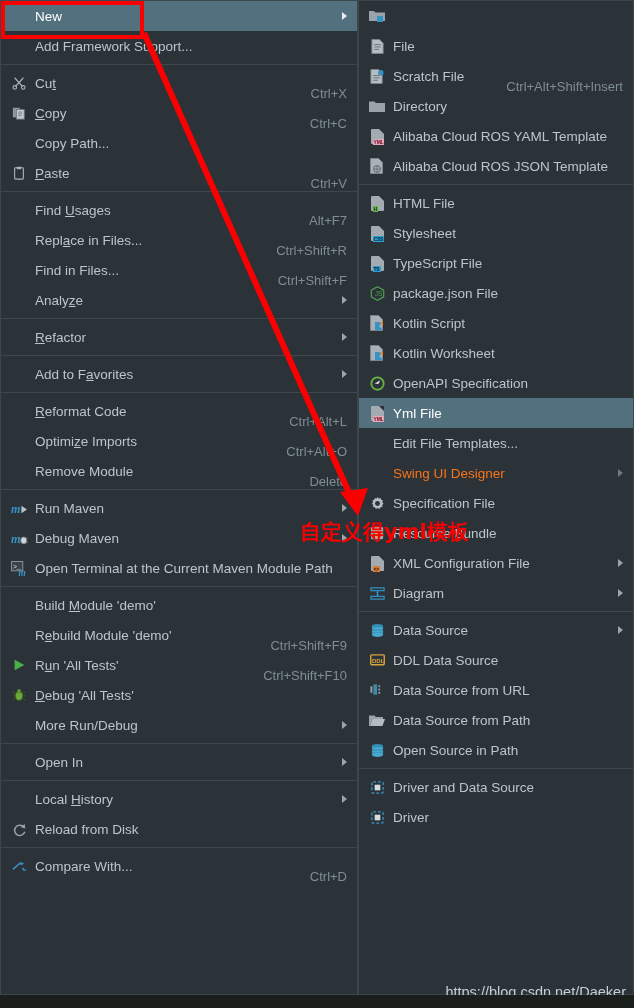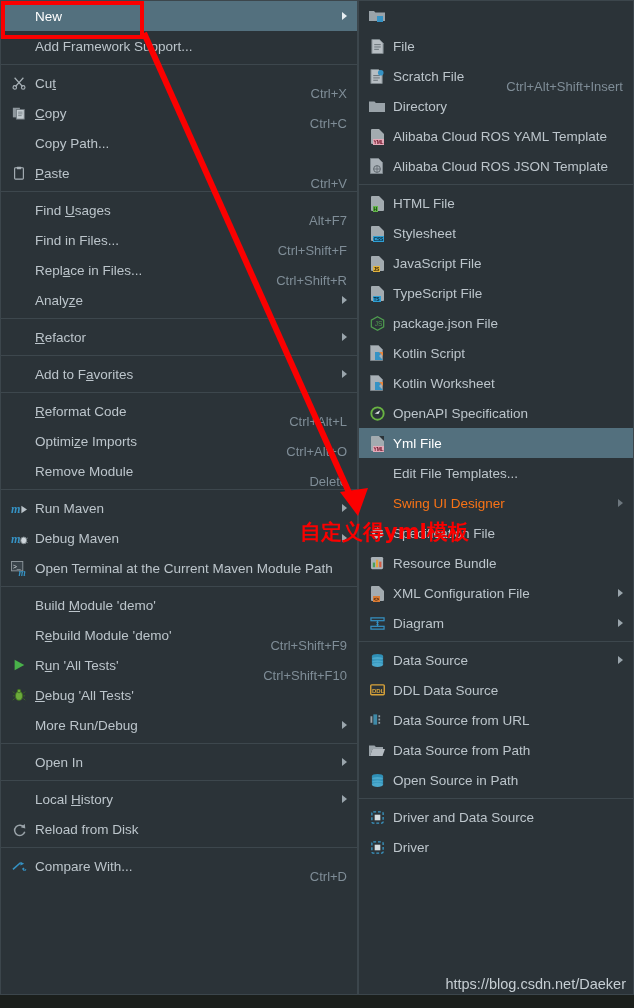--- a/index.html
+++ b/index.html
@@ -125,21 +125,21 @@
     position: absolute;
     color: #fb0000;
     font-size: 21px;
     font-weight: bold;
     font-family: "DejaVu Sans", sans-serif;
     white-space: nowrap;
   }
   .watermark {
     position: absolute;
     right: 8px;
-    bottom: 16px;
+    bottom: 8px;
     color: #c6ced3;
     font-size: 14.5px;
     font-family: "Liberation Sans", sans-serif;
   }
   #taskbar {
     position: absolute;
     left: 0; bottom: 0;
     width: 634px; height: 13px;
     background: #1b1f1c;
   }
@@ -195,27 +195,27 @@
       <span class="sc">Ctrl+V</span>
     </div>
     <div class="sep"></div>
     <div class="mi">
       <span class="ico"></span>
       <span class="lbl">Find <u class="mn">U</u>sages</span>
       <span class="sc">Alt+F7</span>
     </div>
     <div class="mi">
       <span class="ico"></span>
+      <span class="lbl">Repl<u class="mn">a</u>ce in Files...</span>
+      <span class="sc">Ctrl+Shift+R</span>
+    </div>
+    <div class="mi">
+      <span class="ico"></span>
       <span class="lbl">Find in Files...</span>
       <span class="sc">Ctrl+Shift+F</span>
-    </div>
-    <div class="mi">
-      <span class="ico"></span>
-      <span class="lbl">Repl<u class="mn">a</u>ce in Files...</span>
-      <span class="sc">Ctrl+Shift+R</span>
     </div>
     <div class="mi">
       <span class="ico"></span>
       <span class="lbl">Analy<u class="mn">z</u>e</span>
       <span class="arr"></span>
     </div>
     <div class="sep"></div>
     <div class="mi">
       <span class="ico"></span>
       <span class="lbl"><u class="mn">R</u>efactor</span>
@@ -408,28 +408,20 @@
       </span>
       <span class="lbl">HTML File</span>
     </div>
     <div class="mi">
       <span class="ico">
         <span class="filebox">
           <span class="tag" style="background:#2f9fd4;color:#062333;">CSS</span>
         </span>
       </span>
       <span class="lbl">Stylesheet</span>
-    </div>
-    <div class="mi">
-      <span class="ico">
-        <span class="filebox">
-          <span class="tag" style="background:#e1b340;color:#3b2a03;">JS</span>
-        </span>
-      </span>
-      <span class="lbl">JavaScript File</span>
     </div>
     <div class="mi">
       <span class="ico">
         <span class="filebox">
           <span class="tag" style="background:#2f9fd4;color:#062333;">TS</span>
         </span>
       </span>
       <span class="lbl">TypeScript File</span>
     </div>
     <div class="mi">

